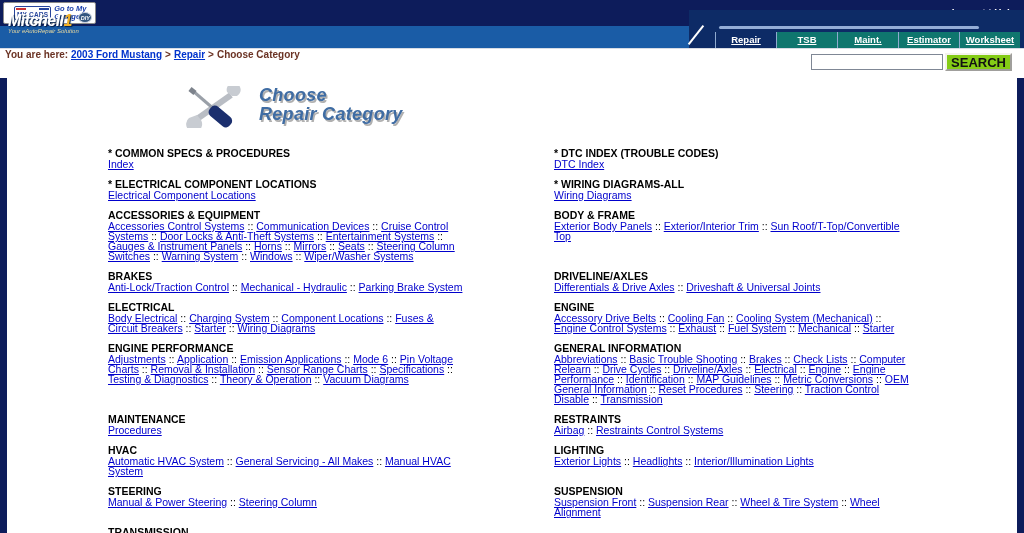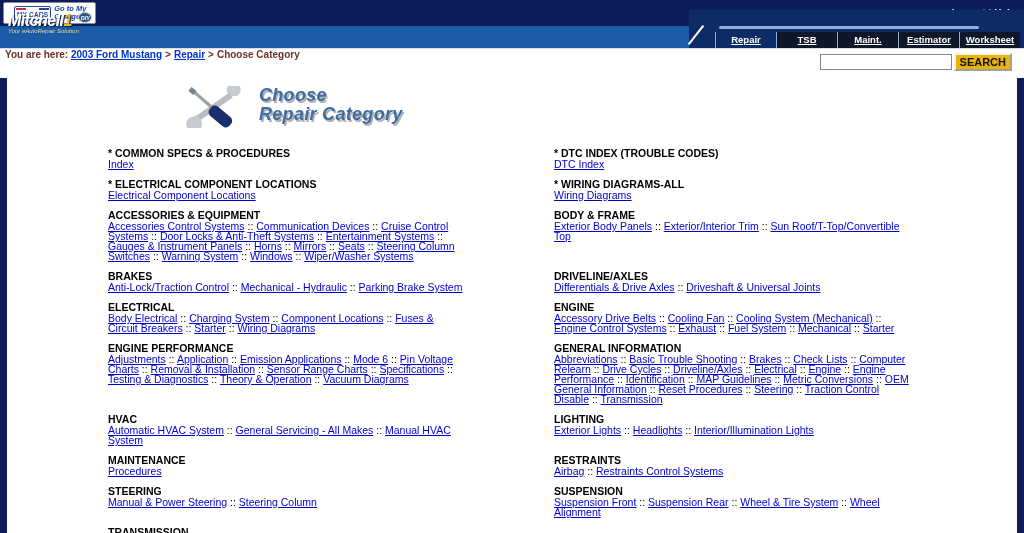--- a/index.html
+++ b/index.html
@@ -66,37 +66,37 @@
     position:absolute; top:16px; left:30px; right:45px; height:3px;
     background:#93ADD6; border-radius:2px;
   }
   .tabs {
     position:absolute; bottom:0; left:26px; right:4px; height:16px;
     display:flex;
   }
   .tab {
     flex:1; text-align:center; font-size:9.5px; font-weight:bold;
     color:#fff; text-decoration:underline; line-height:16px;
-    background:#0f172a; border-left:1px solid #8FAACF;
+    background:#0f766e; border-left:1px solid #8FAACF;
   }
   .tab.active { background:#0D2B66; }
 
   
   .crumb-band { height:30px; background:#fff; position:relative; border-top:1px solid #d7dbe4; }
   .breadcrumb { position:absolute; left:5px; top:0; font-size:10px; font-weight:bold; color:#6B3324; }
   .breadcrumb a { color:#0033CC; text-decoration:underline; }
   .crumb-sep { color:#6B3324; margin:0 3px; }
   .search { position:absolute; right:12px; top:4px; display:flex; align-items:center; }
   .search input {
     width:132px; height:16px; border:1px solid #7f8795; font-size:10px;
     padding:0 3px; font-family:"Liberation Sans", sans-serif;
   }
   .search button {
-    margin-left:2px; height:18px; font-size:11px; font-weight:bold;
-    background:#eab308; border:2px outset #f4f2ee; padding:0 4px;
+    margin-left:2px; height:18px; font-size:13px; font-weight:bold;
+    background:#84cc16; border:2px outset #f4f2ee; padding:0 4px;
     font-family:"Liberation Sans", sans-serif; cursor:pointer; color:#111;
   }
 
   
   .main-wrap { background:#0D1C5B; padding:0 7px; }
   .panel { background:#fff; padding:8px 0 8px 0; min-height:448px; }
   .title-block { display:flex; align-items:flex-start; margin-left:178px; height:44px; }
   .page-title {
     margin-left:18px; font-size:18px; line-height:19px; font-weight:bold; font-style:italic;
     color:#3F6CA3; text-shadow:1.5px 1.5px 0 #b0b0b0; letter-spacing:0.3px;
@@ -259,48 +259,48 @@
             <td class="right">
               <div class="cat-sec">
                 <div class="cat-title">GENERAL INFORMATION</div>
                 <div class="cat-links"><a>Abbreviations</a><span class="sep"> :: </span><a>Basic Trouble Shooting</a><span class="sep"> :: </span><a>Brakes</a><span class="sep"> :: </span><a>Check Lists</a><span class="sep"> :: </span><a>Computer Relearn</a><span class="sep"> :: </span><a>Drive Cycles</a><span class="sep"> :: </span><a>Driveline/Axles</a><span class="sep"> :: </span><a>Electrical</a><span class="sep"> :: </span><a>Engine</a><span class="sep"> :: </span><a>Engine Performance</a><span class="sep"> :: </span><a>Identification</a><span class="sep"> :: </span><a>MAP Guidelines</a><span class="sep"> :: </span><a>Metric Conversions</a><span class="sep"> :: </span><a>OEM General Information</a><span class="sep"> :: </span><a>Reset Procedures</a><span class="sep"> :: </span><a>Steering</a><span class="sep"> :: </span><a>Traction Control Disable</a><span class="sep"> :: </span><a>Transmission</a></div>
               </div>
             </td>
           </tr>
           <tr>
             <td class="left">
               <div class="cat-sec">
+                <div class="cat-title">MAINTENANCE</div>
+                <div class="cat-links"><a>Procedures</a></div>
+              </div>
+            </td>
+            <td class="right">
+              <div class="cat-sec">
+                <div class="cat-title">RESTRAINTS</div>
+                <div class="cat-links"><a>Airbag</a><span class="sep"> :: </span><a>Restraints Control Systems</a></div>
+              </div>
+            </td>
+          </tr>
+          <tr>
+            <td class="left">
+              <div class="cat-sec">
                 <div class="cat-title">HVAC</div>
                 <div class="cat-links"><a>Automatic HVAC System</a><span class="sep"> :: </span><a>General Servicing - All Makes</a><span class="sep"> :: </span><a>Manual HVAC System</a></div>
               </div>
             </td>
             <td class="right">
               <div class="cat-sec">
                 <div class="cat-title">LIGHTING</div>
                 <div class="cat-links"><a>Exterior Lights</a><span class="sep"> :: </span><a>Headlights</a><span class="sep"> :: </span><a>Interior/Illumination Lights</a></div>
               </div>
             </td>
           </tr>
           <tr>
             <td class="left">
               <div class="cat-sec">
-                <div class="cat-title">MAINTENANCE</div>
-                <div class="cat-links"><a>Procedures</a></div>
-              </div>
-            </td>
-            <td class="right">
-              <div class="cat-sec">
-                <div class="cat-title">RESTRAINTS</div>
-                <div class="cat-links"><a>Airbag</a><span class="sep"> :: </span><a>Restraints Control Systems</a></div>
-              </div>
-            </td>
-          </tr>
-          <tr>
-            <td class="left">
-              <div class="cat-sec">
                 <div class="cat-title">STEERING</div>
                 <div class="cat-links"><a>Manual &amp; Power Steering</a><span class="sep"> :: </span><a>Steering Column</a></div>
               </div>
             </td>
             <td class="right">
               <div class="cat-sec">
                 <div class="cat-title">SUSPENSION</div>
                 <div class="cat-links"><a>Suspension Front</a><span class="sep"> :: </span><a>Suspension Rear</a><span class="sep"> :: </span><a>Wheel &amp; Tire System</a><span class="sep"> :: </span><a>Wheel Alignment</a></div>
               </div>
             </td>

